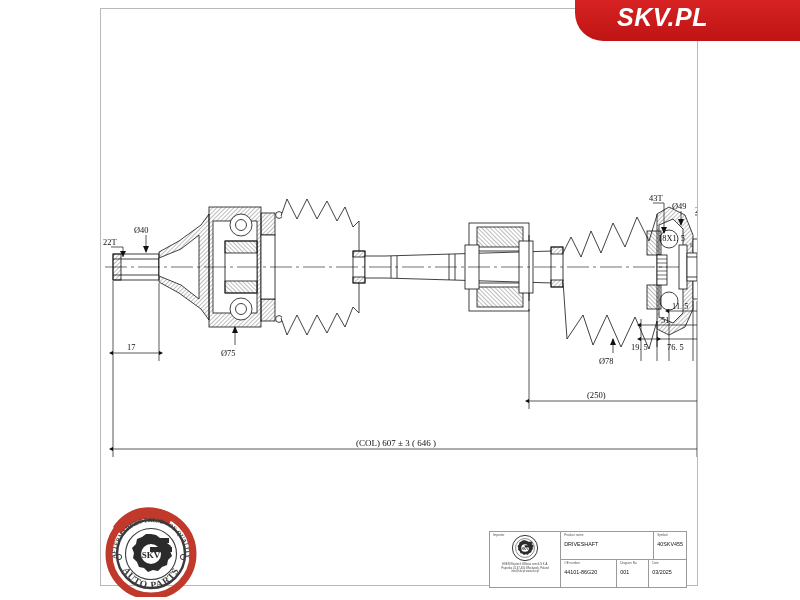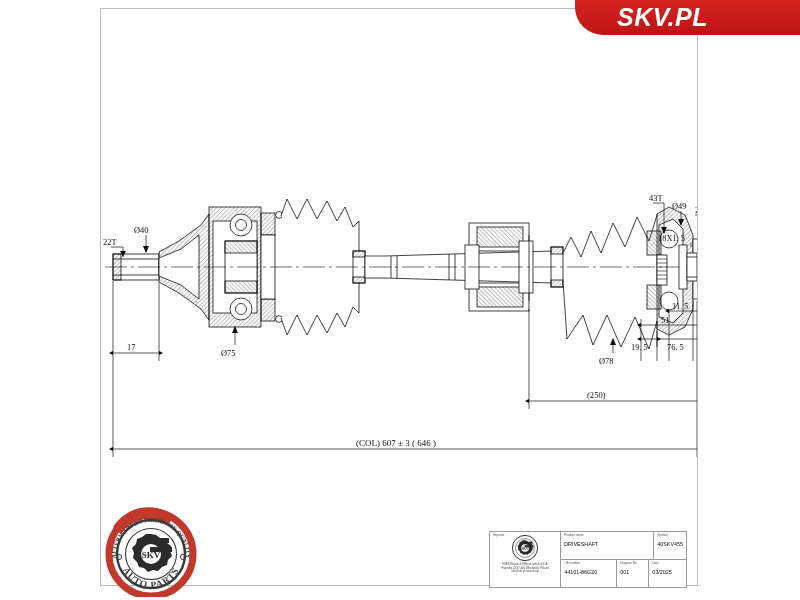--- a/index.html
+++ b/index.html
@@ -27,21 +27,21 @@
     box-sizing: border-box;
     background: #ffffff;
   }
 
   
   #brand-banner {
     position: absolute;
     left: 575px;
     top: 0px;
     width: 225px;
-    height: 35px;
+    height: 41px;
     background: #cf1a1a;
     background: linear-gradient(180deg,#d72222 0%,#bf1414 100%);
     border-bottom-left-radius: 28px;
     overflow: hidden;
   }
   #brand-banner .brand-text {
     position: absolute;
     left: 42px;
     top: 3px;
     font-family: "Liberation Sans", sans-serif;

